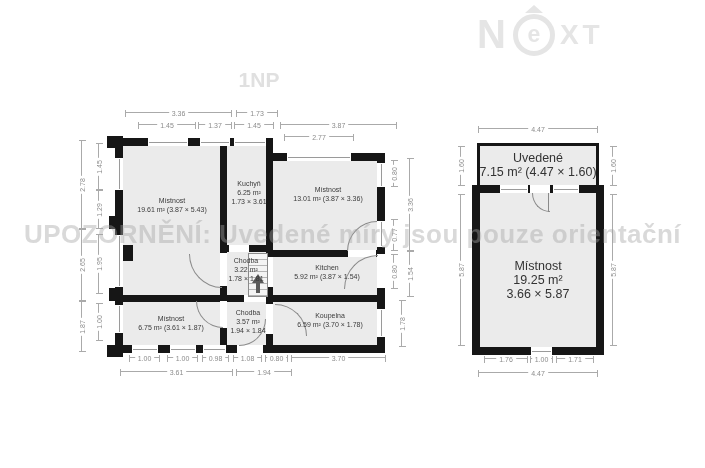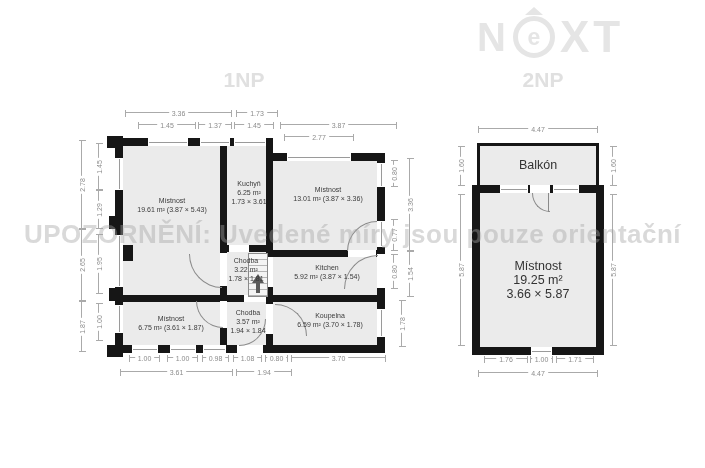--- a/index.html
+++ b/index.html
@@ -7,21 +7,21 @@
           font-family:"Liberation Sans", sans-serif;}
   
   #logo{position:absolute;left:477px;top:12px;display:flex;align-items:center;color:#e5e5e5;
         font-weight:bold;z-index:2;}
   .lg-n{font-size:40px;letter-spacing:2px;}
   .lg-ecirc{position:relative;width:32px;height:32px;border:5px solid #e5e5e5;border-radius:50%;
         display:flex;align-items:center;justify-content:center;font-size:23px;margin:0 5px;}
   .lg-caret{position:absolute;top:-14px;left:50%;transform:translateX(-50%);width:0;height:0;
         border-left:9px solid transparent;border-right:9px solid transparent;
         border-bottom:8px solid #e5e5e5;}
-  .lg-xt{font-size:44px;letter-spacing:4px;}
+  .lg-xt{font-size:28px;letter-spacing:4px;}
   
   .ptitle{position:absolute;top:68px;width:60px;text-align:center;font-size:21px;font-weight:bold;
         color:#e0e0e0;z-index:2;}
   
   .fill{position:absolute;background:#ebebeb;z-index:1;}
   .wall{position:absolute;background:#161616;z-index:2;}
   .gap{position:absolute;background:#ffffff;z-index:3;}
   .wh{position:absolute;background:#ffffff;z-index:3;}
   .wh::after{content:'';position:absolute;left:1px;right:1px;top:50%;height:1px;background:#9a9a9a;}
   .wv{position:absolute;background:#ffffff;z-index:3;}
@@ -65,22 +65,21 @@
 
   <div id="logo">
     <span class="lg-n">N</span>
     <span class="lg-ecirc">
       <span class="lg-caret"></span>
       <span>e</span>
     </span>
     <span class="lg-xt">XT</span>
   </div>
 
-  <div class="ptitle" style="left:214px;">1NP</div>
-  <div class="ptitle" style="left:513px;">2NP</div>
+  <div class="ptitle" style="left:229px;">1NP</div>
 
   <div id="structure">
       <div class="fill" style="left: 123px; top: 146px; width: 97px; height: 149px; position: absolute;"></div>
       <div class="fill" style="left: 227px; top: 146px; width: 39px; height: 99px; position: absolute;"></div>
       <div class="fill" style="left: 273px; top: 161px; width: 104px; height: 89px; position: absolute;"></div>
       <div class="fill" style="left: 227px; top: 252px; width: 39px; height: 43px; position: absolute;"></div>
       <div class="fill" style="left: 273px; top: 257px; width: 104px; height: 38px; position: absolute;"></div>
       <div class="fill" style="left: 123px; top: 302px; width: 97px; height: 43px; position: absolute;"></div>
       <div class="fill" style="left: 227px; top: 302px; width: 39px; height: 43px; position: absolute;"></div>
       <div class="fill" style="left: 273px; top: 302px; width: 104px; height: 43px; position: absolute;"></div>
@@ -181,21 +180,22 @@
       <div class="rlabel" style="left: 248px; top: 321px;">
         <div>Chodba</div>
         <div>3.57 m²</div>
         <div>1.94 × 1.84</div>
       </div>
       <div class="rlabel" style="left: 330px; top: 320px;">
         <div>Koupelna</div>
         <div>6.59 m² (3.70 × 1.78)</div>
       </div>
       <div class="rlabel big" style="left: 538px; top: 165px;">
-        <div>Balkón</div>
+        <div>Uvedené</div>
+        <div>7.15 m² (4.47 × 1.60)</div>
       </div>
       <div class="rlabel big" style="left: 538px; top: 280px;">
         <div>Místnost</div>
         <div>19.25 m²</div>
         <div>3.66 × 5.87</div>
       </div>
     </div>
   <div id="dims">
       <div class="dh" style="left: 125px; top: 112px; width: 107px;">
         <span class="dl">3.36</span>

